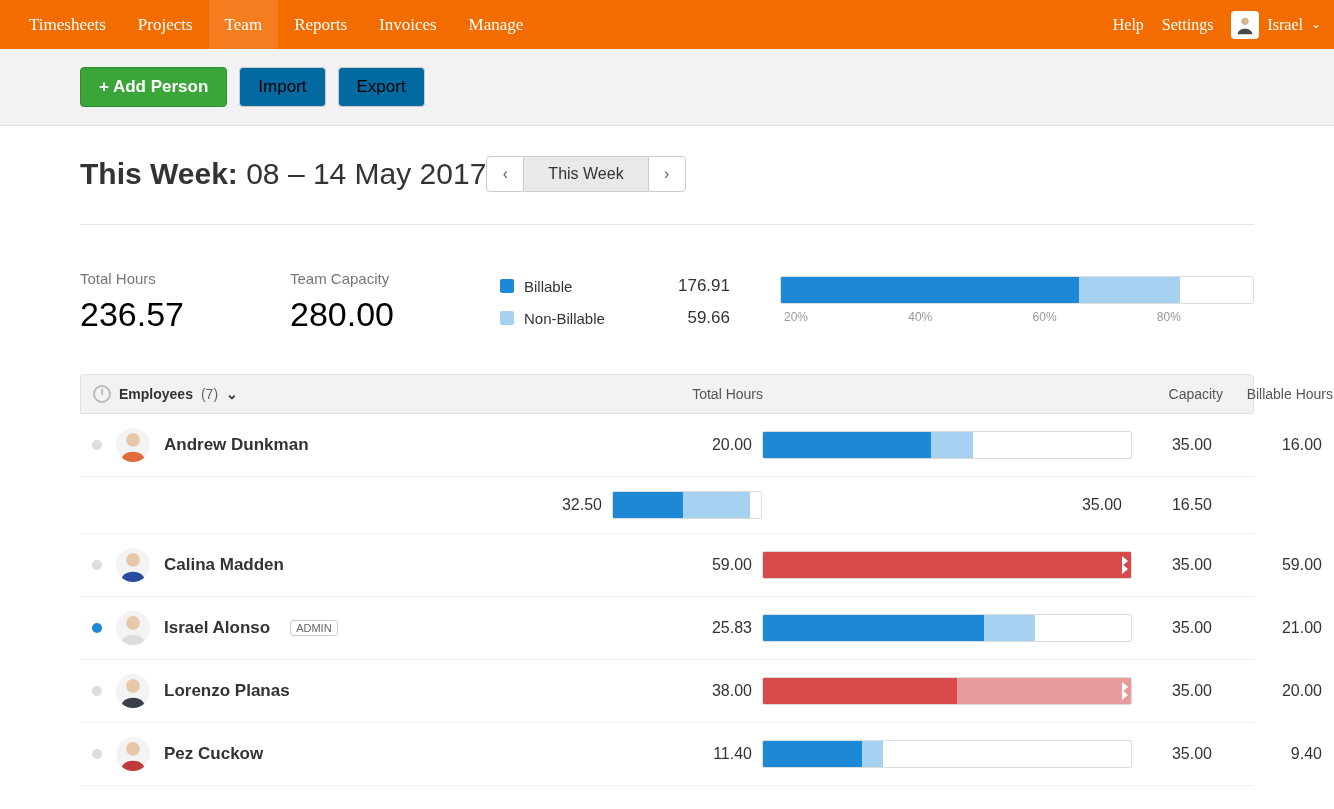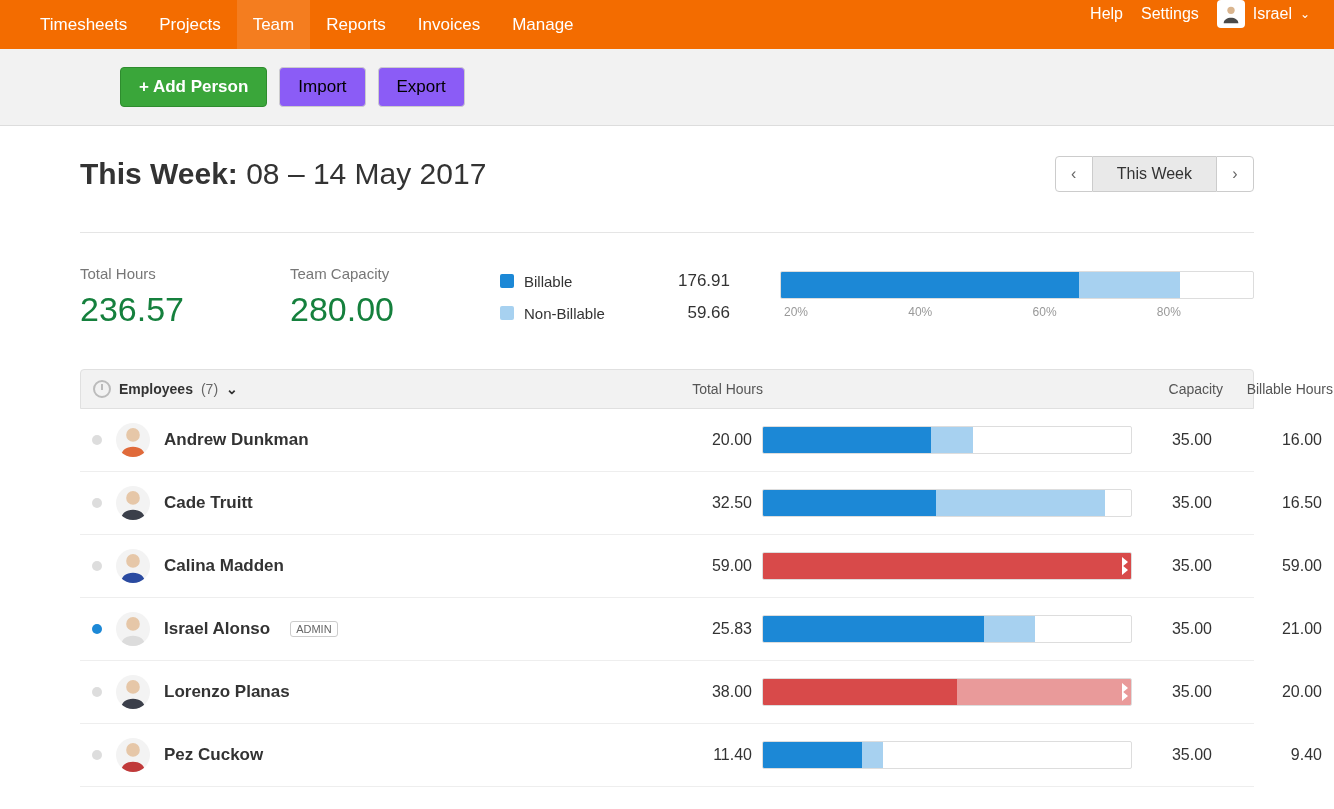--- a/index.html
+++ b/index.html
@@ -6,23 +6,24 @@
 body {
   font-family: -apple-system, BlinkMacSystemFont, "Segoe UI", Helvetica, Arial, sans-serif;
   color: #333;
   background: #fff;
   width: 1334px;
 }
 .topnav {
   background: #f36c00;
   height: 49px;
   display: flex;
-  align-items: flex-start;
-  padding: 0 24px;
+  align-items: center;
+  padding: 0 13px;
   color: #fff;
+  font-family: Liberation Serif, serif;
 }
 .topnav-left { display:flex; align-items:stretch; height:100%; }
 .topnav-right { margin-left:auto; display:flex; align-items:center; gap:18px; }
 .nav-item {
   display:flex; align-items:center;
   padding: 0 16px;
   font-size: 17px;
   color:#fff;
   cursor:pointer;
   height:100%;
@@ -37,56 +38,55 @@
 .chev { font-size:12px; }
 
 .toolbar {
   background:#f2f2f2;
   border-bottom:1px solid #ddd;
   padding: 18px 18px 18px 80px;
   display:flex; gap:12px;
 }
 .btn {
   border:1px solid #ccc;
-  background:#8b5cf6;
+  background:#0369a1;
   padding: 9px 18px;
   font-size:17px;
   border-radius:4px;
   cursor:pointer;
 }
 .btn-primary {
   background:#3aa63a;
   border-color:#2e8c2e;
   color:#fff;
   font-weight:600;
-  margin-left:40px;
 }
 .btn-primary .plus { font-weight:700; margin-right:4px; }
 .content { padding: 30px 80px 40px 80px; }
 .week-header {
-  display:flex; align-items:center; justify-content:space-between;
+  display:flex; align-items:center; justify-content:flex-start;
   border-bottom:1px solid #e5e5e5;
-  padding-bottom:40px;
-  margin-bottom:32px;
+  padding-bottom:32px;
+  margin-bottom:45px;
 }
 .week-title { font-size:30px; color:#333; font-weight:400; }
 .week-title b { font-weight:700; }
 .week-nav { display:flex; }
 .week-nav .navbtn, .week-nav .navlabel {
   border:1px solid #ccc;
   background:#fff; padding:8px 14px; font-size:16px; cursor:pointer;
 }
 .week-nav .navbtn { width:38px; text-align:center; color:#666; }
 .week-nav .navlabel { background:#e9e9e9; border-left:none; border-right:none; padding-left:24px; padding-right:24px; }
 .week-nav :first-child { border-radius:4px 0 0 4px; }
 .week-nav :last-child { border-radius:0 4px 4px 0; }
 
 .summary-row { display:flex; align-items:flex-start; gap:50px; margin-bottom:40px; }
 .metric-label { font-size:15px; color:#777; margin-bottom:4px; }
-.metric-value { font-size:34px; font-weight:500; color:#15803d;margin-top:8px; }
+.metric-value { font-size:34px; font-weight:500; color:#000000;margin-top:8px; }
 .metric { min-width:160px; }
 .legend { display:flex; flex-direction:column; gap:12px; font-size:15px; margin-top:6px; }
 .legend-row { display:flex; align-items:center; gap:10px; width:230px; }
 .swatch { width:14px; height:14px; border-radius:2px; }
 .swatch.bill { background:#1c88d6; }
 .swatch.nonbill { background:#a7d1f0; }
 .legend-num { margin-left:auto; font-size:17px; color:#333; }
 .capacity-bar-wrap { flex:1; margin-top:6px; }
 .capacity-bar {
   height:28px; border:1px solid #ddd; background:#fff; border-radius:2px;
@@ -262,30 +262,20 @@
         <div>
           <div class="rowbar">
             <div class="seg-a" style="width:45.714285714285715%"></div>
             <div class="seg-b" style="width:11.428571428571429%"></div>
           </div>
         </div>
         <div class="num">35.00</div>
         <div class="num">16.00</div>
       </div>
       <div class="row">
-        <div class="emp-cell">
-          <span class="dot"></span>
-          <span class="avatar">
-            <svg viewBox="0 0 40 40">
-              <circle cx="20" cy="14" r="8" fill="#e6c7a8"></circle>
-              <path d="M6 40c0-8 6-12 14-12s14 4 14 12z" fill="#3b3f4a"></path>
-            </svg>
-          </span>
-          <span class="emp-name">Cade Truitt</span>
-        </div>
         <div class="num">32.50</div>
         <div>
           <div class="rowbar">
             <div class="seg-a" style="width:47.14285714285714%"></div>
             <div class="seg-b" style="width:45.714285714285715%"></div>
           </div>
         </div>
         <div class="num">35.00</div>
         <div class="num">16.50</div>
       </div>

